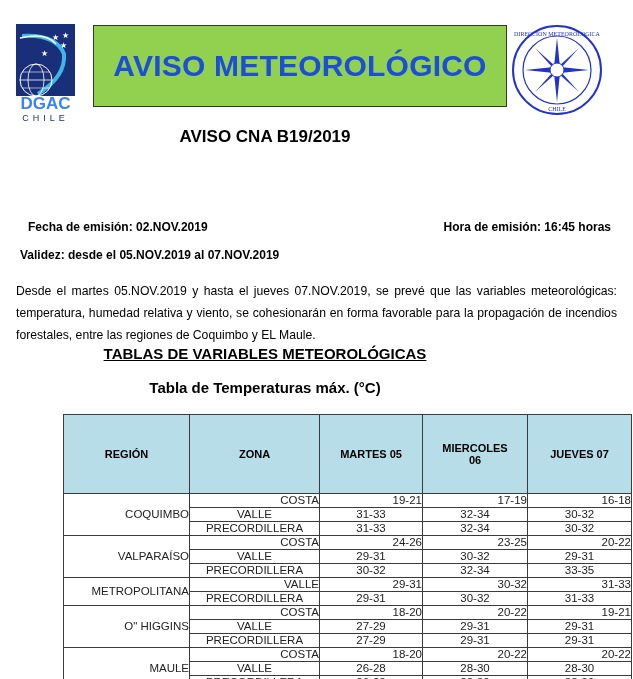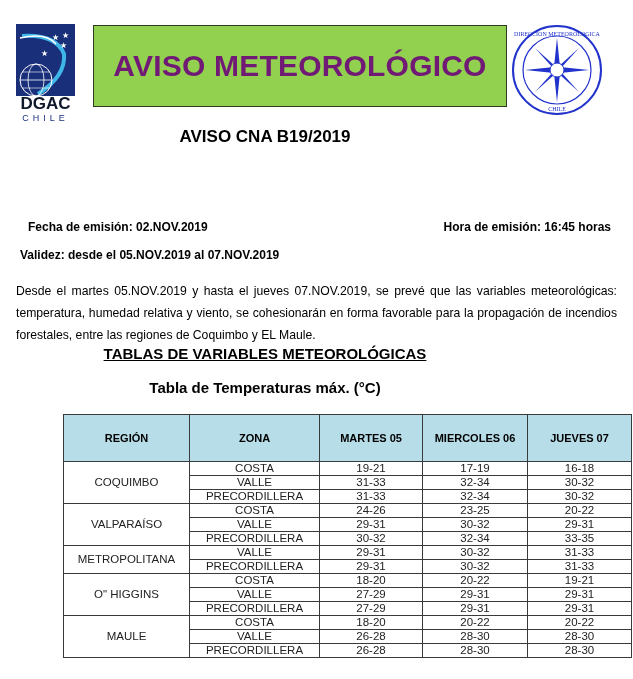--- a/index.html
+++ b/index.html
@@ -4,62 +4,62 @@
 <style>
   html, body { margin:0; padding:0; background:#ffffff; }
   body { width:633px; height:679px; position:relative; overflow:hidden;
          font-family:"Liberation Sans", sans-serif; color:#000; }
   .abs { position:absolute; }
   
   #logo-dgac { left:16px; top:24px; width:59px; height:100px; }
   #banner { left:93px; top:25px; width:414px; height:82px; background:#92d050;
             border:1px solid #2e3b1f; box-sizing:border-box; display:flex;
             align-items:center; justify-content:center; }
-  #banner span { color:#701a75; font-weight:bold; font-size:30px; letter-spacing:0.2px; }
+  #banner span { color:#1d4ed8; font-weight:bold; font-size:30px; letter-spacing:0.2px; }
   #logo-dmc { left:511px; top:24px; width:92px; height:92px; }
   .center { left:0; width:530px; text-align:center; }
   #doc-id { top:127px; font-size:17px; font-weight:bold; }
   #subtitle { top:162px; font-size:14.5px; font-weight:bold; line-height:19px; }
   #fecha { left:28px; top:220px; font-size:12px; font-weight:bold; }
   #hora { right:22px; top:220px; font-size:12px; font-weight:bold; }
   #validez { left:20px; top:248px; font-size:12px; font-weight:bold; }
   #para { left:16px; top:280px; width:601px; font-size:12.2px; line-height:22px;
           text-align:justify; }
   #tables-heading { top:345px; font-size:15px; font-weight:bold; text-decoration:underline; }
   #table-title { top:379px; font-size:15px; font-weight:bold; }
   
   #temp-table { left:63px; top:414px; border-collapse:collapse; font-size:11.5px; }
   #temp-table th { background:#b7dde8; height:46px; font-weight:bold; font-size:11px;
-                   border:1px solid #3a3a3a; text-align:center; padding:0; }
+                   border:1px solid #3a3a3a; text-align:center; padding:16px; }
   #temp-table td { border:1px solid #3a3a3a; text-align:center; height:13px;
                    padding:0; line-height:13px; color:#222; }
   #temp-table td.region { font-size:11.5px; }
   col.c1 { width:126px; } col.c2 { width:130px; } col.c3 { width:103px; }
   col.c4 { width:105px; } col.c5 { width:104px; }
-  #temp-table tr.grp-first td { border-top:1.5px solid #222; }
+  #temp-table tr.grp-first td { border-top:1.5px solid #222;text-align:right; }
 </style>
 </head>
 <body>
 
 <div id="logo-dgac" class="abs">
   <svg width="59" height="100" viewBox="0 0 59 100">
     <rect x="0" y="0" width="59" height="72" fill="#1a2f7a"></rect>
     <path d="M6 12 Q40 10 48 30 Q50 52 22 70" stroke="#3fb6e8" stroke-width="4" fill="none"></path>
     <path d="M4 14 Q30 8 40 20" stroke="#ffffff" stroke-width="1.5" fill="none"></path>
     <circle cx="20" cy="56" r="16" fill="none" stroke="#ffffff" stroke-width="1"></circle>
     <ellipse cx="20" cy="56" rx="8" ry="16" fill="none" stroke="#ffffff" stroke-width="0.8"></ellipse>
     <line x1="4" y1="56" x2="36" y2="56" stroke="#ffffff" stroke-width="0.8"></line>
     <line x1="6" y1="48" x2="34" y2="48" stroke="#ffffff" stroke-width="0.6"></line>
     <line x1="6" y1="64" x2="34" y2="64" stroke="#ffffff" stroke-width="0.6"></line>
     <text x="36" y="16" fill="#fff" font-size="8">★</text>
     <text x="46" y="14" fill="#fff" font-size="8">★</text>
     <text x="44" y="24" fill="#fff" font-size="8">★</text>
     <text x="25" y="32" fill="#fff" font-size="8">★</text>
   </svg>
-  <div class="abs" style="left:0;top:71px;width:59px;text-align:center;font-weight:bold;font-size:17px;color:#0f172a;line-height:18px;">DGAC</div>
+  <div class="abs" style="left:0;top:71px;width:59px;text-align:center;font-weight:bold;font-size:17px;color:#3b82f6;line-height:18px;">DGAC</div>
   <div class="abs" style="left:0;top:89px;width:59px;text-align:center;font-size:9px;letter-spacing:4px;color:#1a2f7a;line-height:10px;">CHILE</div>
 </div>
 
 <div id="banner" class="abs">
   <span>AVISO METEOROLÓGICO</span>
 </div>
 
 <div id="logo-dmc" class="abs">
   <svg width="92" height="92" viewBox="0 0 92 92">
     <circle cx="46" cy="46" r="44" fill="#fff" stroke="#2233cc" stroke-width="2"></circle>

